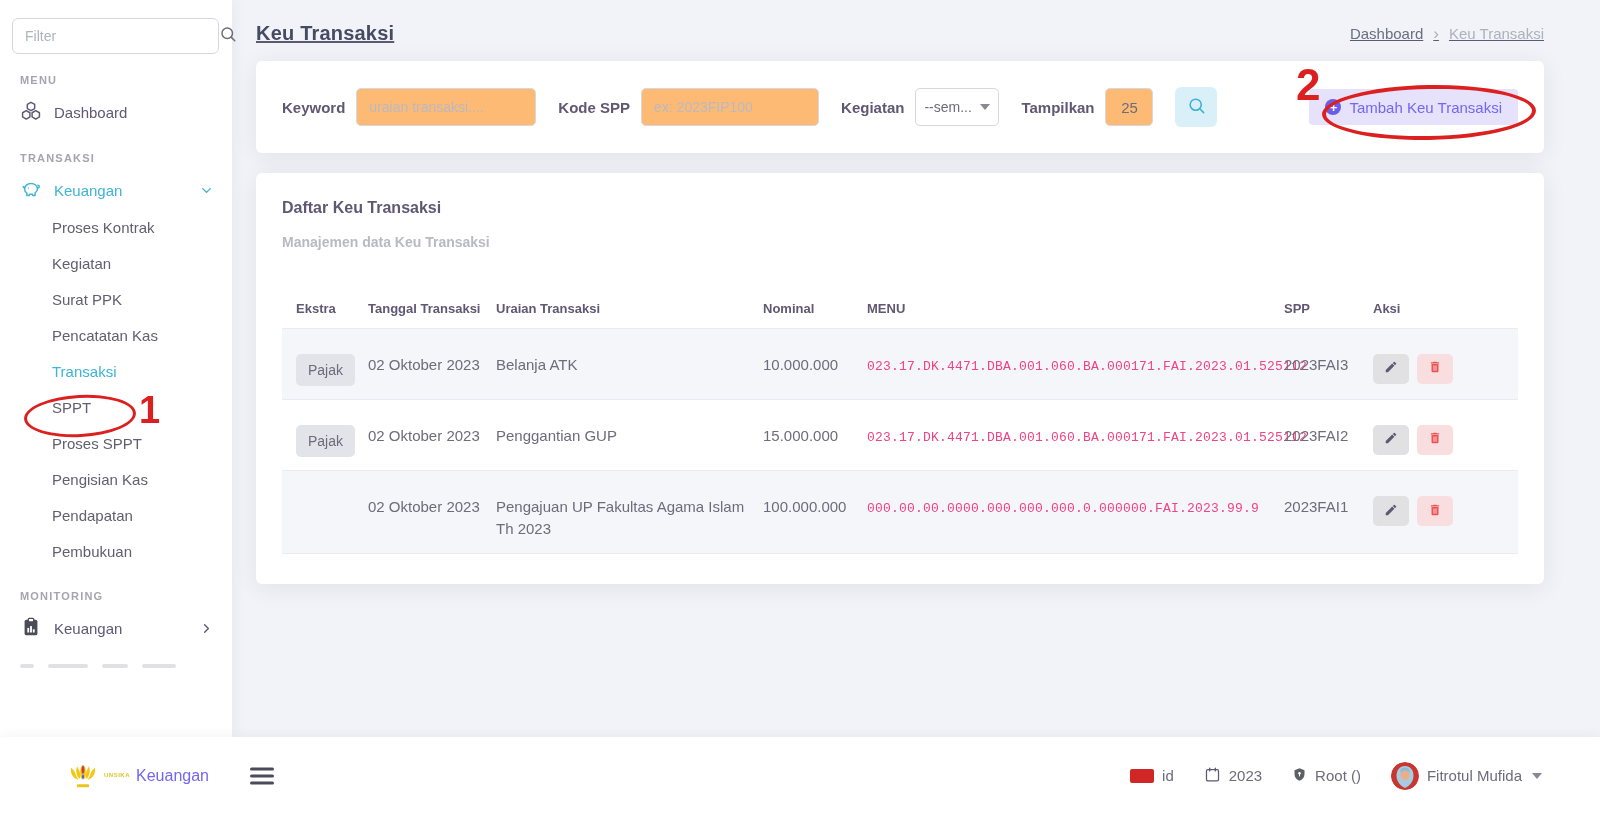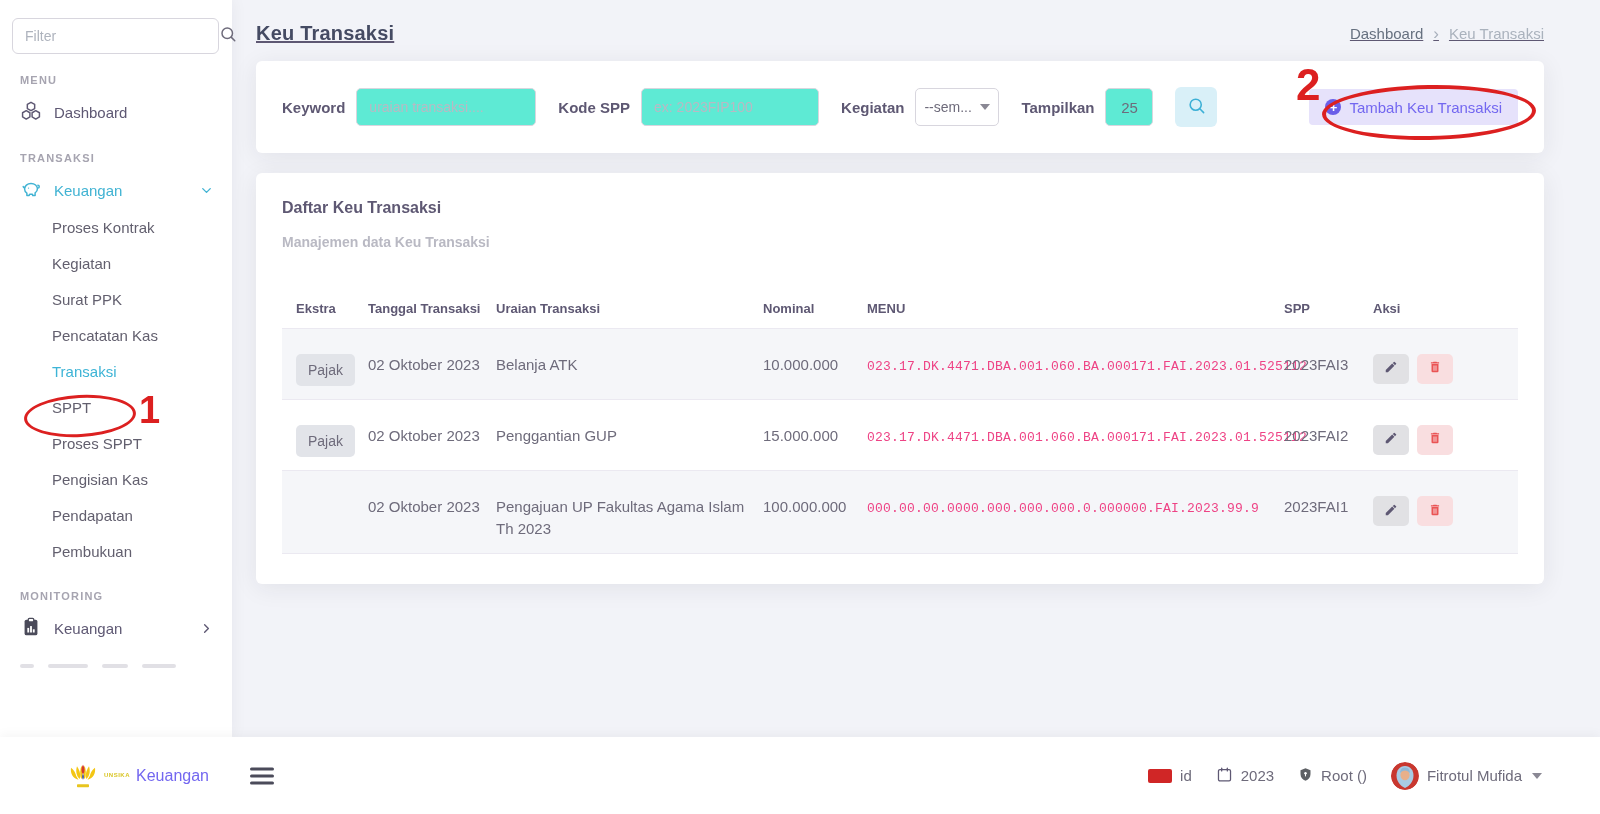--- a/index.html
+++ b/index.html
@@ -33,21 +33,21 @@
   .breadcrumb { display:flex; align-items:center; gap:10px; font-size:15px; }
   .breadcrumb .crumb-link { color:#66707f; cursor:pointer; }
   .breadcrumb .crumb-sep { color:#a8b0bc; font-size:17px; }
   .breadcrumb .crumb-current { color:#aab2bd; }
 
   .card { background:#fff; border-radius:6px; box-shadow:0 4px 24px rgba(34,41,47,.08); }
   .filter-card { margin-top:16px; height:92px; display:flex; align-items:center; padding:0 26px; }
   .fgroup { display:flex; align-items:center; gap:11px; margin-right:22px; }
   .flabel { font-size:15px; font-weight:600; color:#5e5873; white-space:nowrap; }
   .finput { height:38px; border:1px solid #d8d6de; border-radius:5px; padding:0 12px;
-            font-size:14px; color:#6e6b7b; outline:none; font-family:inherit; background:#5eead4; }
+            font-size:14px; color:#6e6b7b; outline:none; font-family:inherit; background:#fdba74; }
   .finput::placeholder { color:#b9b9c3; }
   .in-keyword { width:180px; } .in-kode { width:178px; }
   .in-tampilkan { width:48px; text-align:center; font-size:15px; }
   .fselect { width:84px; height:38px; border:1px solid #d8d6de; border-radius:5px; display:flex;
              align-items:center; padding:7px 8px; gap:6px; font-size:14px; color:#6e6b7b; cursor:pointer; }
   .fselect .caret { margin-left:auto; width:0; height:0; border-left:5px solid transparent;
                     border-right:5px solid transparent; border-top:6px solid #8a8894; }
   .search-btn { width:42px; height:40px; border:none; border-radius:6px; background:#d9f0f8;
                 display:flex; align-items:center; justify-content:center; cursor:pointer; }
   .add-btn { margin-left:auto; display:flex; align-items:center; gap:8px; height:36px;
@@ -85,21 +85,21 @@
   
   .footer { position:absolute; left:0; top:737px; width:1600px; height:77px; background:#fff;
             box-shadow:0 -3px 10px rgba(0,0,0,.04); display:flex; align-items:center; z-index:6; }
   .brand { display:flex; align-items:center; gap:6px; margin-left:68px; cursor:pointer; }
   .brand-logo { display:flex; flex-direction:column; align-items:center; }
   .brand-sub { font-size:6px; font-weight:700; color:#d9c525; letter-spacing:.5px; margin-top:-2px; }
   .brand-name { font-size:16px; color:#7367f0; font-weight:500; }
   .hamburger { position:absolute; left:250px; top:50%; transform:translateY(-50%); width:24px;
                cursor:pointer; }
   .hamburger i { display:block; height:3px; background:#4b4b5a; border-radius:2px; margin:4px 0; }
-  .foot-right { margin-left:auto; display:flex; align-items:center; gap:24px; padding-right:58px; }
+  .foot-right { margin-left:auto; display:flex; align-items:center; gap:30px; padding-right:58px; }
   .foot-item { display:flex; align-items:center; gap:8px; font-size:15px; color:#6e6b7b; cursor:pointer; }
   .flag { width:24px; height:14px; background:#d02626; border-radius:2px; }
   .avatar { width:28px; height:28px; border-radius:50%; overflow:hidden; }
   .user-caret { width:0; height:0; border-left:5px solid transparent; border-right:5px solid transparent;
                 border-top:6px solid #8a8894; margin-left:2px; }
 
   
   .ann { position:absolute; z-index:20; pointer-events:none; }
   .ellipse1 { left:24px; top:395px; width:112px; height:42px; border:3.5px solid #dc2020;
               border-radius:50%; transform:rotate(-3deg); }

